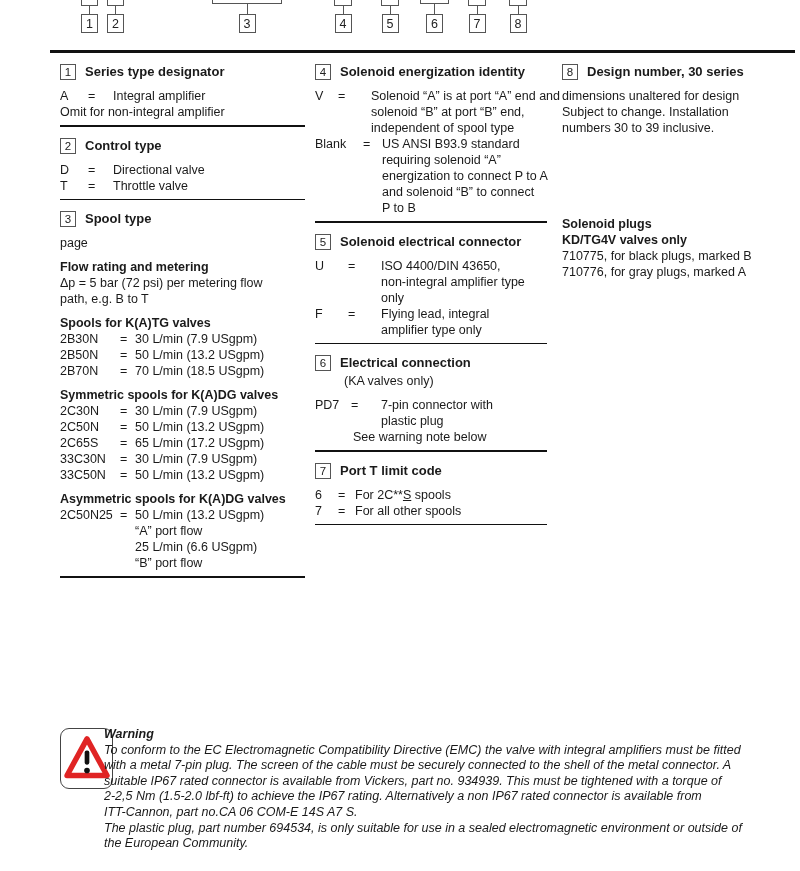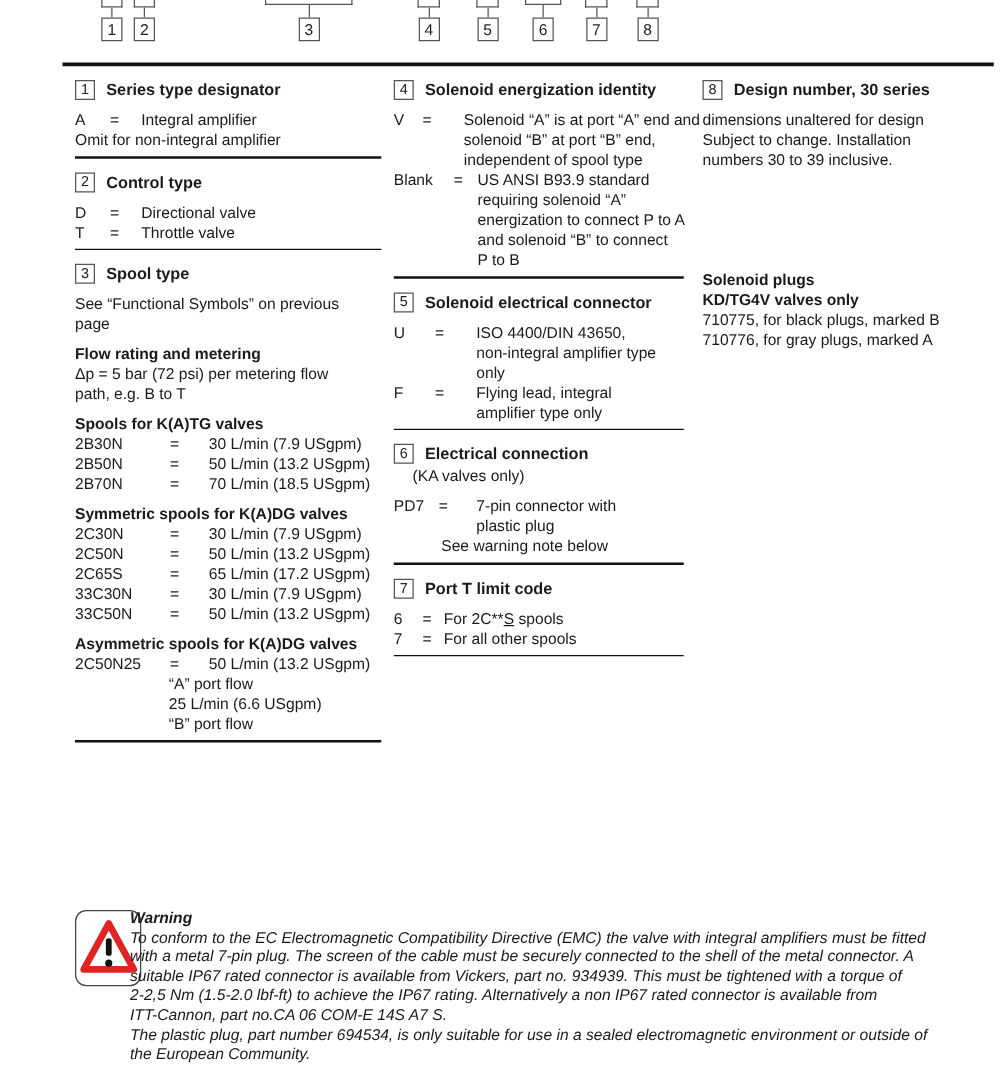--- a/index.html
+++ b/index.html
@@ -27,21 +27,21 @@
   .col-left  { left:60px;  width:245px; }
   .col-mid   { left:315px; width:232px; }
   .col-right { left:562px; width:233px; }
 
   .sec-head { display:flex; align-items:center; gap:9px; font-weight:bold; font-size:13px; margin:0 0 8px 0; white-space:nowrap; }
   .numbox-sm {
     flex:none; width:16px; height:16px; border:1px solid #555;
     display:inline-flex; align-items:center; justify-content:center;
     font-weight:normal; font-size:11.5px; color:#222;
   }
-  .subhead { font-weight:normal; font-size:12.5px; margin:-6px 0 8px 15px; }
+  .subhead { font-weight:normal; font-size:12.5px; margin:-6px 0 8px 29px; }
 
   .hr { height:1.5px; background:#111; margin:5px 0 11px 0; }
 
   .def-row { display:flex; align-items:flex-start; }
   .def-row .term { flex:none; }
   .def-row .eq   { flex:none; }
   .def-row .desc { flex:1 1 auto; min-width:0; }
   .line { display:block; white-space:nowrap; }
 
   
@@ -50,21 +50,21 @@
 
   .row-v .term     { width:23px; }  .row-v .eq     { width:33px; }
   .row-blank .term { width:48px; }  .row-blank .eq { width:19px; }
   .row-uf .term    { width:33px; }  .row-uf .eq    { width:33px; }
   .row-pd7 .term   { width:36px; }  .row-pd7 .eq   { width:30px; }
   .row-t .term     { width:23px; }  .row-t .eq     { width:17px; }
 
   .bold-line { font-weight:bold; white-space:nowrap; }
   .gap8  { height:8px; }
 
-  .srow { display:flex; align-items:center; white-space:nowrap;gap:16px; }
+  .srow { display:flex; align-items:center; white-space:nowrap; }
   .srow .code { flex:none; min-width:60px; }
   .srow .eq   { flex:none; width:15px; }
   .extra-line { padding-left:75px; white-space:nowrap; }
 
   .warn-note { font-weight:normal; padding-left:38px; white-space:nowrap; }
   .uline { text-decoration:underline; }
 
   .plugs-block { margin-top:80px; }
 
   
@@ -158,21 +158,20 @@
         <span class="desc">Throttle valve</span>
       </div>
       <div class="hr"></div>
     </div>
 
     <div>
       <div class="sec-head">
         <span class="numbox-sm">3</span>
         <span>Spool type</span>
       </div>
-      <div class="line">See “Functional Symbols” on previous</div>
       <div class="line">page</div>
       <div class="gap8"></div>
       <div class="bold-line">Flow rating and metering</div>
       <div class="line">Δp = 5 bar (72 psi) per metering flow</div>
       <div class="line">path, e.g. B to T</div>
       <div class="gap8"></div>
 
       <div class="bold-line">Spools for K(A)TG valves</div>
       <div class="srow">
         <span class="code">2B30N</span>

